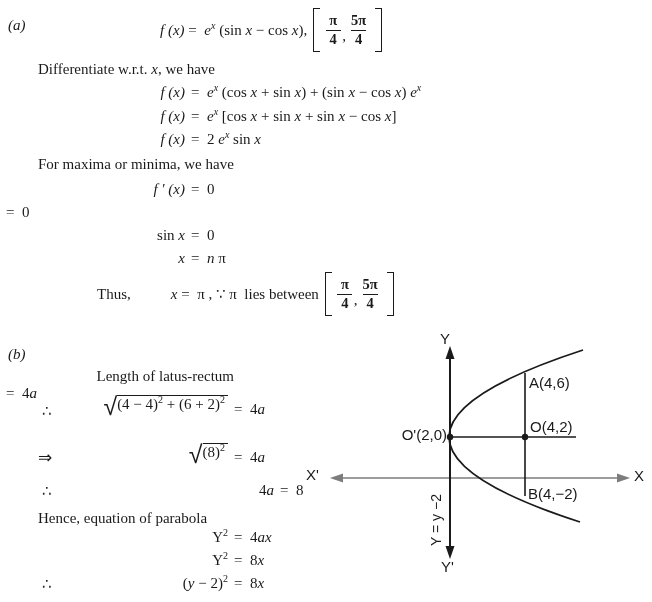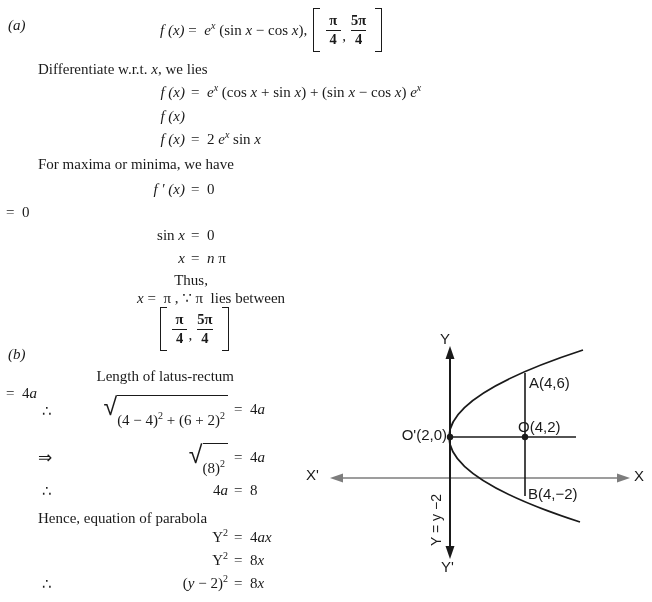--- a/index.html
+++ b/index.html
@@ -23,21 +23,21 @@
   .brk{width:7px;height:44px;box-sizing:border-box;}
   .brk.lft{border-left:1.6px solid #1a1a1a;border-top:1.6px solid #1a1a1a;border-bottom:1.6px solid #1a1a1a;margin-right:5px;}
   .brk.rgt{border-right:1.6px solid #1a1a1a;border-top:1.6px solid #1a1a1a;border-bottom:1.6px solid #1a1a1a;margin-left:5px;}
   .frac{display:inline-flex;flex-direction:column;align-items:center;font-size:14.5px;line-height:1.15;font-weight:bold;}
   .frac .num{padding:0 4px 1px;}
   .frac .den{border-top:1.4px solid #1a1a1a;padding:0 4px;}
   .int-comma{align-self:center;padding:12px 1px 0 1px;}
   
   .radical{display:inline-flex;align-items:stretch;}
   .rad-sign{font-size:25px;line-height:0.9;align-self:flex-start;transform:translateY(1px);font-family:"DejaVu Sans",sans-serif;font-weight:200;}
-  .rad-body{border-top:1.5px solid #1a1a1a;padding:16px 3px 0 0;}
+  .rad-body{border-top:1.5px solid #1a1a1a;padding:0 3px 0 0;}
   
   .diagram{position:absolute;left:300px;top:330px;width:352px;height:272px;
     font-family:"Liberation Sans","DejaVu Sans",sans-serif;font-size:15px;}
   .diagram svg{position:absolute;left:0;top:0;}
   .dlabel{position:absolute;white-space:nowrap;}
   .rot{transform:rotate(-90deg);transform-origin:center center;font-size:14px;text-align:center;}
 </style>
 </head>
 <body>
 
@@ -55,28 +55,29 @@
       </span>
       <span class="int-comma">,</span>
       <span class="frac">
         <span class="num">5π</span>
         <span class="den">4</span>
       </span>
       <span class="brk rgt"></span>
     </span>
   </div>
 
-  <span class="t" style="left:38px;top:61px;"><span class="mseg">Differentiate w.r.t. </span><span class="mseg it">x</span><span class="mseg">, we lies</span></span>
+  <span class="t" style="left:38px;top:61px;"><span class="mseg">Differentiate w.r.t. </span><span class="mseg it">x</span><span class="mseg">, we have</span></span>
 
   <div class="eq" style="top:84px;">
     <span class="l"><span class="mseg it">f (x)</span></span>
     <span class="r"><span class="mseg">=  </span><span class="mseg it">e</span><sup class="mseg it">x</sup><span class="mseg"> (cos </span><span class="mseg it">x</span><span class="mseg"> + sin </span><span class="mseg it">x</span><span class="mseg">) + (sin </span><span class="mseg it">x</span><span class="mseg"> − cos </span><span class="mseg it">x</span><span class="mseg">) </span><span class="mseg it">e</span><sup class="mseg it">x</sup></span>
   </div>
   <div class="eq" style="top:108px;">
     <span class="l"><span class="mseg it">f (x)</span></span>
+    <span class="r"><span class="mseg">=  </span><span class="mseg it">e</span><sup class="mseg it">x</sup><span class="mseg"> [cos </span><span class="mseg it">x</span><span class="mseg"> + sin </span><span class="mseg it">x</span><span class="mseg"> + sin </span><span class="mseg it">x</span><span class="mseg"> − cos </span><span class="mseg it">x</span><span class="mseg">]</span></span>
   </div>
   <div class="eq" style="top:131px;">
     <span class="l"><span class="mseg it">f (x)</span></span>
     <span class="r"><span class="mseg">=  2 </span><span class="mseg it">e</span><sup class="mseg it">x</sup><span class="mseg"> sin </span><span class="mseg it">x</span></span>
   </div>
 
   <span class="t" style="left:38px;top:156px;">For maxima or minima, we have</span>
 
   <div class="eq" style="top:181px;">
     <span class="l"><span class="mseg it">f ′ (x)</span></span>
@@ -87,21 +88,21 @@
   </div>
   <div class="eq" style="top:227px;align-items:center;">
     <span class="l"><span class="mseg">sin </span><span class="mseg it">x</span></span>
     <span class="r"><span class="mseg">=  0</span></span>
   </div>
   <div class="eq" style="top:250px;">
     <span class="l"><span class="mseg it">x</span></span>
     <span class="r"><span class="mseg">=  </span><span class="mseg it">n </span><span class="mseg">π</span></span>
   </div>
 
-  <div class="row" style="left:97px;top:272px;flex-direction:column;">
+  <div class="row" style="left:97px;top:272px;">
     <span>Thus,</span>
     <span style="margin-left:40px;"><span class="mseg it">x</span><span class="mseg"> =  π , ∵ π  lies between</span></span>
     <span class="interval">
       <span class="brk lft"></span>
       <span class="frac">
         <span class="num">π</span>
         <span class="den">4</span>
       </span>
       <span class="int-comma">,</span>
       <span class="frac">
@@ -132,21 +133,21 @@
   <span class="t sym" style="left:38px;top:447px;font-size:17px;">⇒</span>
   <div class="eq eqb" style="top:443px;">
     <span class="l"><span class="radical">
           <span class="rad-sign">√</span>
           <span class="rad-body"><span class="mseg">(8)</span><sup class="mseg">2</sup></span>
         </span></span>
     <span class="r"><span class="mseg">=  4</span><span class="mseg it">a</span></span>
   </div>
 
   <span class="t sym" style="left:42px;top:482px;">∴</span>
-  <div class="eq eqb" style="top:482px;">
+  <div class="eq eqb" style="top:482px;margin-left:46px;">
     <span class="l"><span class="mseg">4</span><span class="mseg it">a</span></span>
     <span class="r"><span class="mseg">=  8</span></span>
   </div>
 
   <span class="t" style="left:38px;top:510px;">Hence, equation of parabola</span>
 
   <div class="eq eqb" style="top:529px;">
     <span class="l"><span class="mseg">Y</span><sup class="mseg">2</sup></span>
     <span class="r"><span class="mseg">=  4</span><span class="mseg it">ax</span></span>
   </div>
@@ -179,18 +180,18 @@
 
       <circle cx="150" cy="107" r="3.2" fill="#1a1a1a"></circle>
       <circle cx="225" cy="107" r="3.2" fill="#1a1a1a"></circle>
     </svg>
     <div class="dlabel" style="left:140px;top:0px;">Y</div>
     <div class="dlabel" style="left:141px;top:228px;">Y'</div>
     <div class="dlabel" style="left:6px;top:136px;">X'</div>
     <div class="dlabel" style="left:334px;top:137px;">X</div>
     <div class="dlabel" style="left:92px;top:96px;width:55px;text-align:right;">O'(2,0)</div>
     <div class="dlabel" style="left:229px;top:44px;">A(4,6)</div>
-    <div class="dlabel" style="left:218px;top:88px;">O(4,2)</div>
+    <div class="dlabel" style="left:230px;top:88px;">O(4,2)</div>
     <div class="dlabel" style="left:228px;top:155px;">B(4,−2)</div>
     <div class="dlabel rot" style="left:103px;top:182px;width:66px;">Y = y −2</div>
   </div>
 
 </div>
 
 </body></html>

